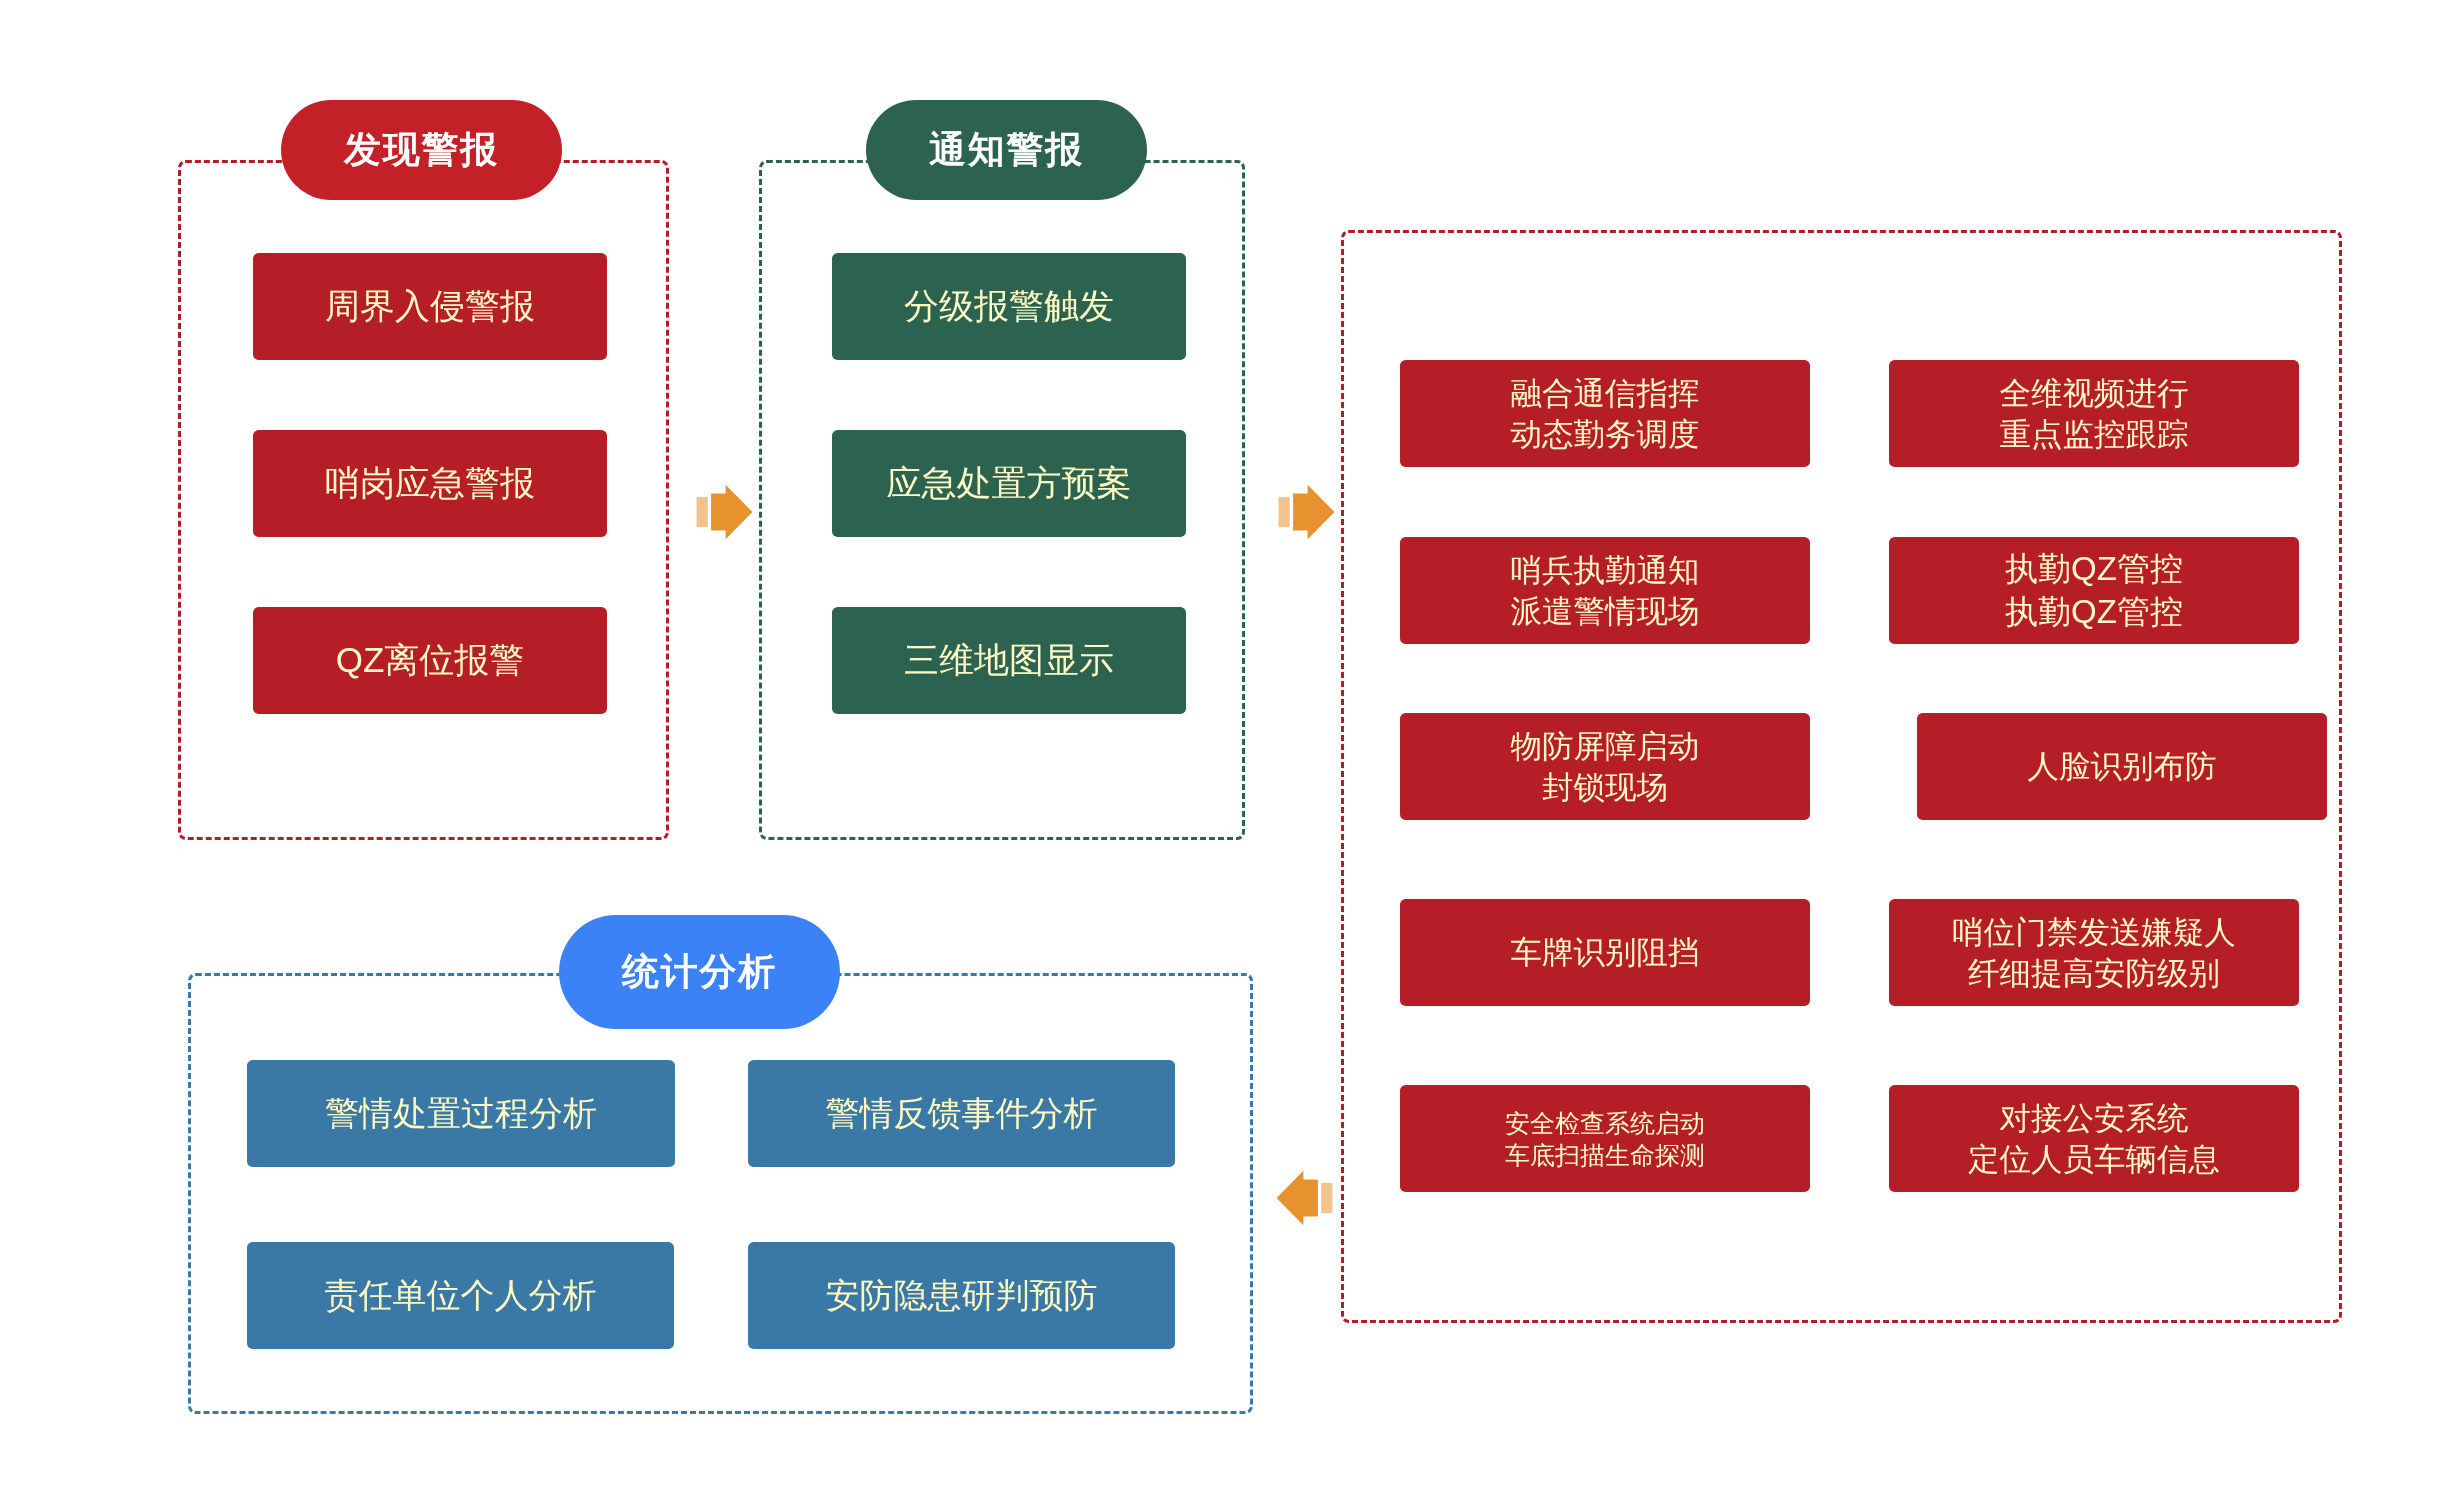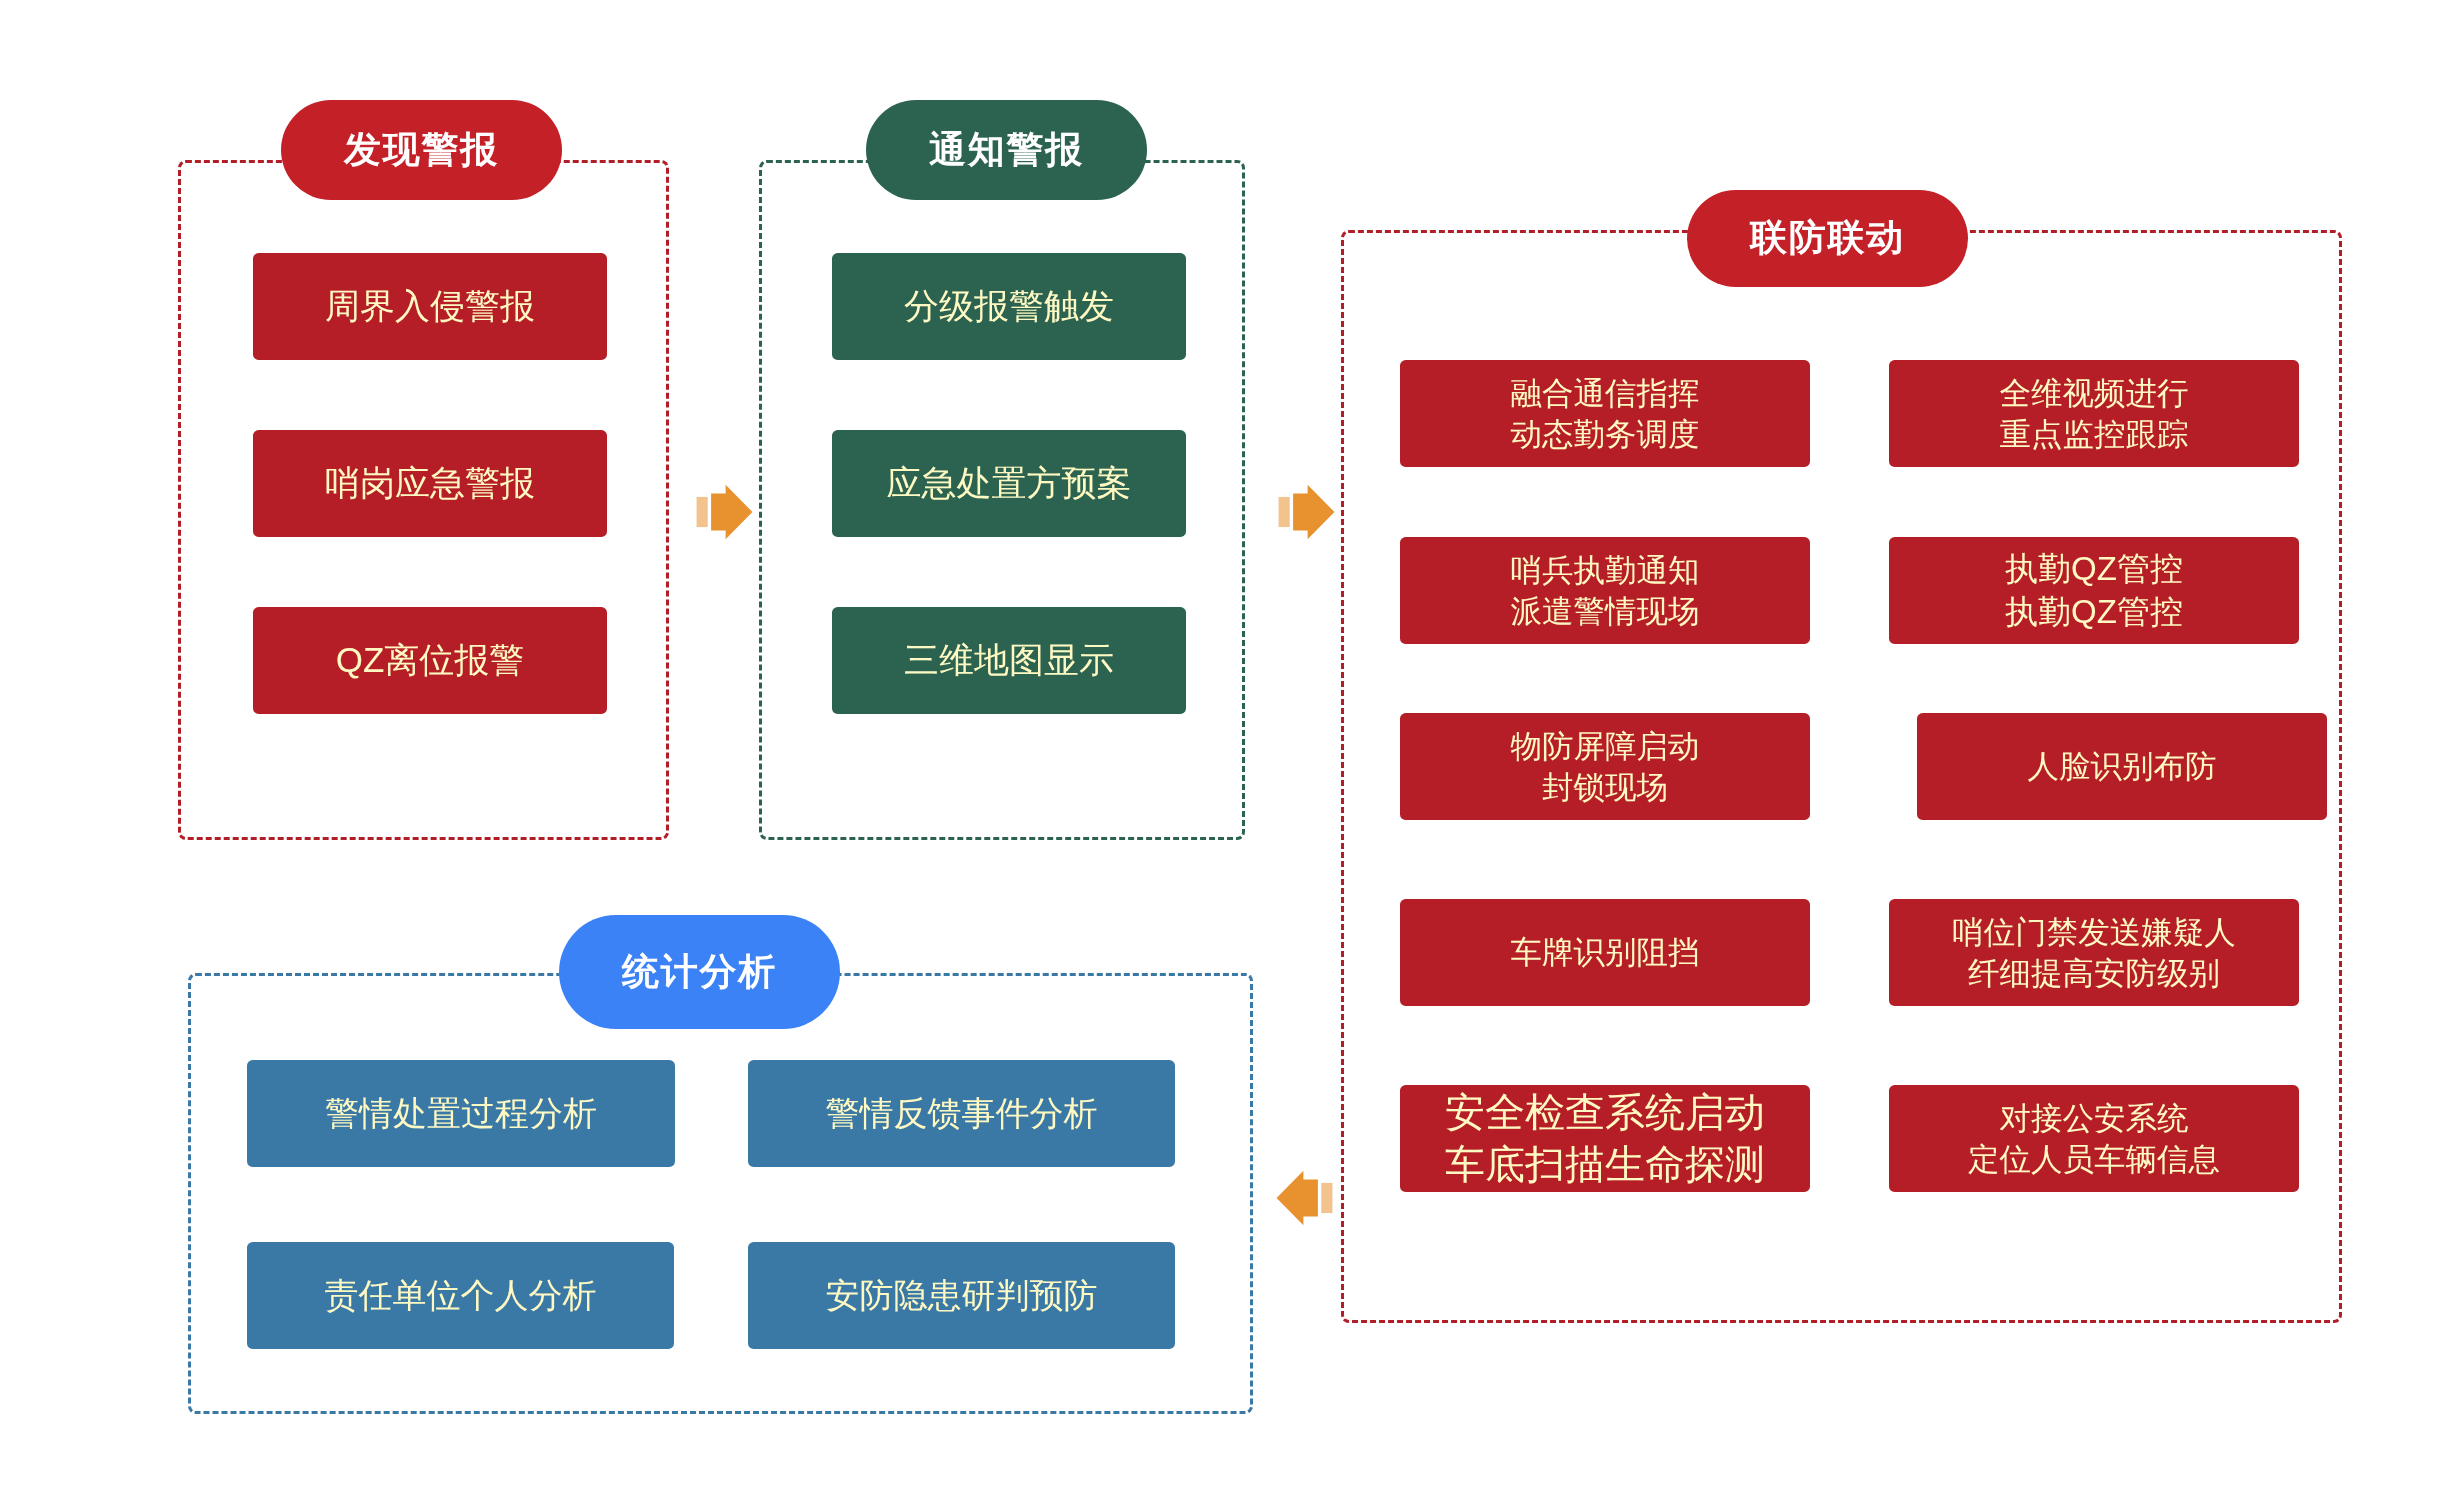--- a/index.html
+++ b/index.html
@@ -138,23 +138,20 @@
 
   <div class="arrow" style="left:1273px; top:481px;">
     <svg width="67" height="62" viewBox="0 0 120 110">
       <polygon points="30,28 30,82 10,82 10,28" fill="#E8912F" opacity="0.55"></polygon>
       <polygon points="36,22 36,88 62,88 62,104 110,55 62,6 62,22" fill="#E8912F"></polygon>
     </svg>
   </div>
 
   <div class="group red" style="left:1341px; top:230px; width:1001px; height:1093px;"></div>
 
-  <div class="pill red" style="left:1687px; top:190px; width:281px; height:97px; font-size:37px;">
-    <span>联防联动</span>
-  </div>
 
   <div class="box red" style="left:1400px; top:360px; width:410px; height:107px; font-size:31.5px;">
     <span>
       <span class="ln">融合通信指挥</span>
       <span class="ln">动态勤务调度</span>
     </span>
   </div>
 
   <div class="box red" style="left:1400px; top:537px; width:410px; height:107px; font-size:31.5px;">
     <span>
@@ -169,21 +166,21 @@
       <span class="ln">封锁现场</span>
     </span>
   </div>
 
   <div class="box red" style="left:1400px; top:899px; width:410px; height:107px; font-size:31.5px;">
     <span>
       <span class="ln">车牌识别阻挡</span>
     </span>
   </div>
 
-  <div class="box red" style="left:1400px; top:1085px; width:410px; height:107px; font-size:40px;">
+  <div class="box red" style="left:1400px; top:1085px; width:410px; height:107px; font-size:25px;">
     <span>
       <span class="ln">安全检查系统启动</span>
       <span class="ln">车底扫描生命探测</span>
     </span>
   </div>
 
   <div class="box red" style="left:1889px; top:360px; width:410px; height:107px; font-size:31.5px;">
     <span>
       <span class="ln">全维视频进行</span>
       <span class="ln">重点监控跟踪</span>

